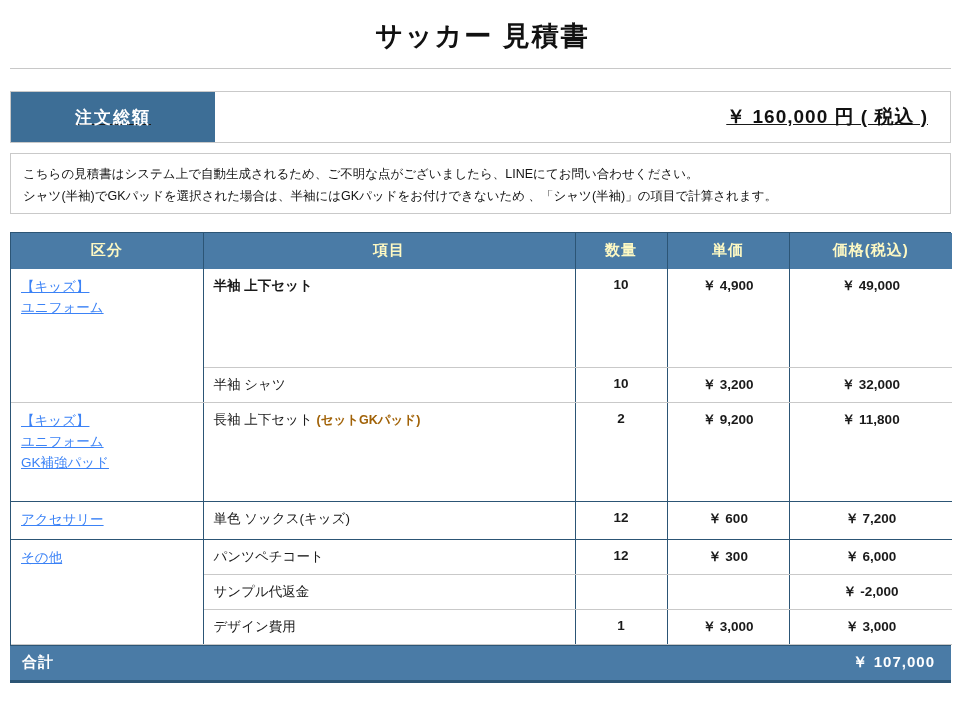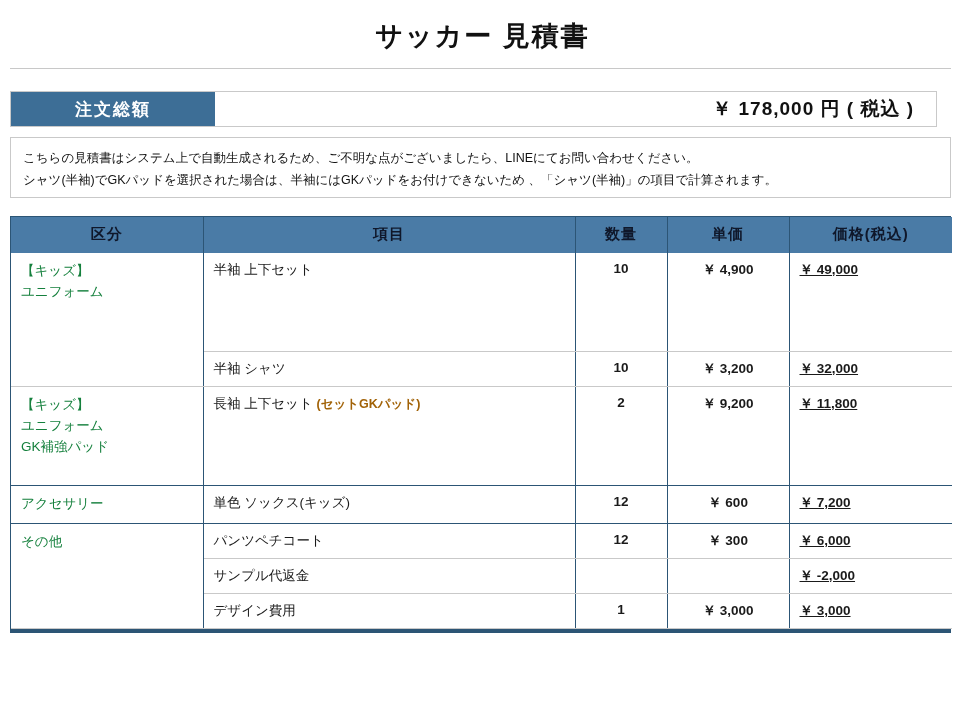--- a/index.html
+++ b/index.html
@@ -32,25 +32,26 @@
     letter-spacing: 2px;
     color: #111111;
   }
   .title-rule {
     margin: 0 10px;
     border-bottom: 1px solid #c8c8c8;
   }
 
   
   .total-banner {
-    margin: 22px 24px 0 10px;
+    margin: 22px 10px 0 10px;
     display: flex;
     border: 1px solid #c9c9c9;
-    height: 36px;
-    box-sizing: border-box;
+    height: 52px;
+    box-sizing: border-box;
+    text-decoration: underline;
   }
   .total-label {
     width: 204px;
     background: #3d6e96;
     color: #ffffff;
     font-size: 17px;
     font-weight: bold;
     letter-spacing: 2px;
     display: flex;
     align-items: center;
@@ -93,21 +94,21 @@
     border: 1px solid #2c5575;
     box-sizing: border-box;
   }
   table.quote {
     border-collapse: collapse;
     width: 100%;
     table-layout: fixed;
   }
   table.quote th {
     background: #4a7ba6;
-    color: #0f172a;
+    color: #fef9c3;
     font-size: 15px;
     font-weight: bold;
     height: 34px;
     border-right: 1px solid #2c5575;
     letter-spacing: 1px;
   }
   table.quote th:last-child { border-right: none; margin-top: 11px; }
 
   table.quote td {
     font-size: 13.5px;
@@ -118,36 +119,37 @@
     background: #ffffff;
   }
   table.quote td:last-child { border-right: none; }
 
   td.cat {
     background: #dbe5ef;
     border-bottom: 1px solid #2c5575;
     font-size: 13.5px;
     line-height: 1.55;
     font-weight: normal;
-    color: #15803d;
+    color: #3b82f6;
+    text-decoration: underline;
   }
   td.item { text-align: left; }
   td.qty { text-align: center; font-weight: bold; }
   td.unit { text-align: center; font-weight: bold; padding-right: 16px; }
-  td.price { text-align: left; font-weight: bold; padding-right: 16px; text-decoration: underline; }
+  td.price { text-align: center; font-weight: bold; padding-right: 16px; }
 
   tr.group-end td { border-bottom: 1px solid #2c5575; }
 
   .gk-note {
     color: #a16207;
     font-weight: bold;
     font-size: 12.5px;
   }
 
-  .tall-1 { height: 82px; }
+  .tall-1 { height: 82px; font-weight: bold; }
   .tall-2 { height: 82px; }
 
   
   .footer-total {
     margin: 0 10px 0 10px;
     height: 34px;
     background: #4a7ba6;
     color: #ffffff;
     display: flex;
     align-items: center;
@@ -170,21 +172,21 @@
 <div class="page">
 
   <div class="title-bar">
     <div class="title">サッカー 見積書</div>
   </div>
   <div class="title-rule"></div>
 
   <div class="total-banner">
     <div class="total-label">注文総額</div>
     <div class="total-value-cell">
-      <span class="total-value">￥ 178,000 円 ( 税込 )</span>
+      <span class="total-value">￥ 160,000 円 ( 税込 )</span>
     </div>
   </div>
 
   <div class="notes">
     <div class="note-line">こちらの見積書はシステム上で自動生成されるため、ご不明な点がございましたら、LINEにてお問い合わせください。</div>
     <div class="note-line">シャツ(半袖)でGKパッドを選択された場合は、半袖にはGKパッドをお付けできないため 、「シャツ(半袖)」の項目で計算されます。</div>
   </div>
 
   <div class="table-wrap">
     <table class="quote">
@@ -256,15 +258,19 @@
         <tr>
           <td class="item">デザイン費用</td>
           <td class="qty">1</td>
           <td class="unit">￥ 3,000</td>
           <td class="price">￥ 3,000</td>
         </tr>
       </tbody>
     </table>
   </div>
 
+  <div class="footer-total">
+    <span>合計</span>
+    <span>￥ 107,000</span>
+  </div>
   <div class="footer-bottom-rule"></div>
 
 </div>
 
 </body></html>

